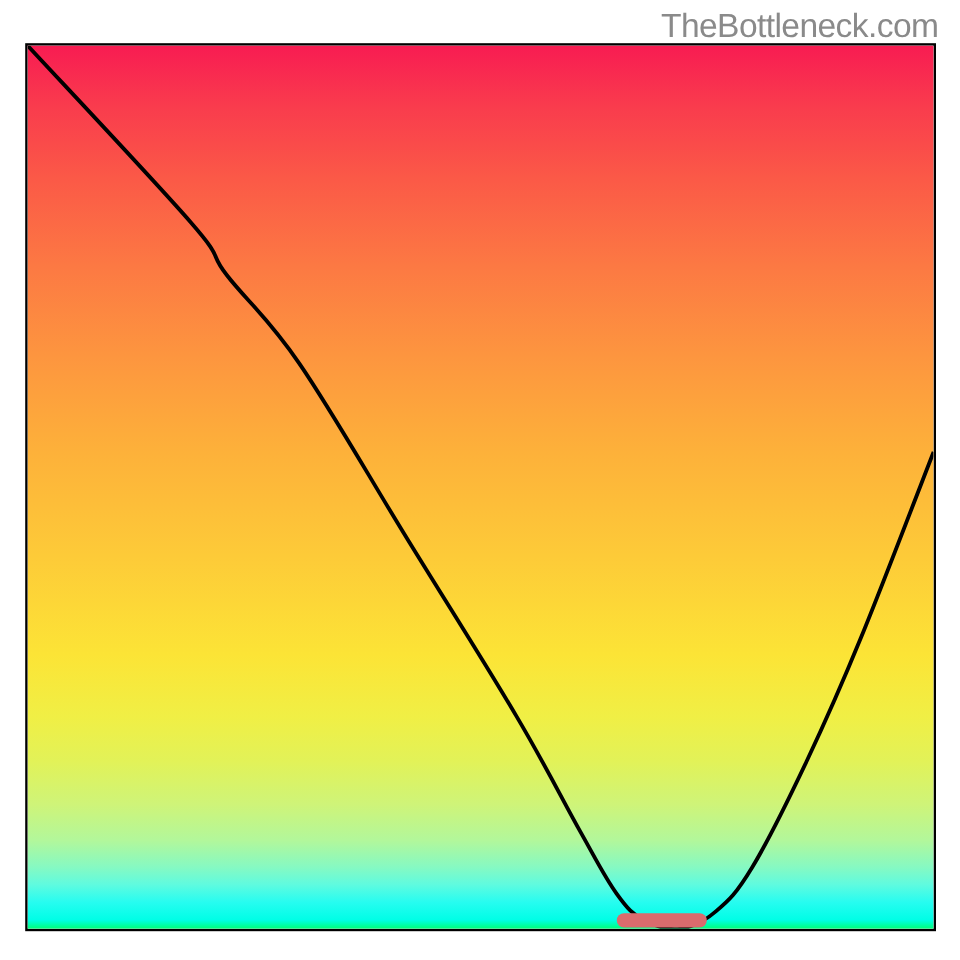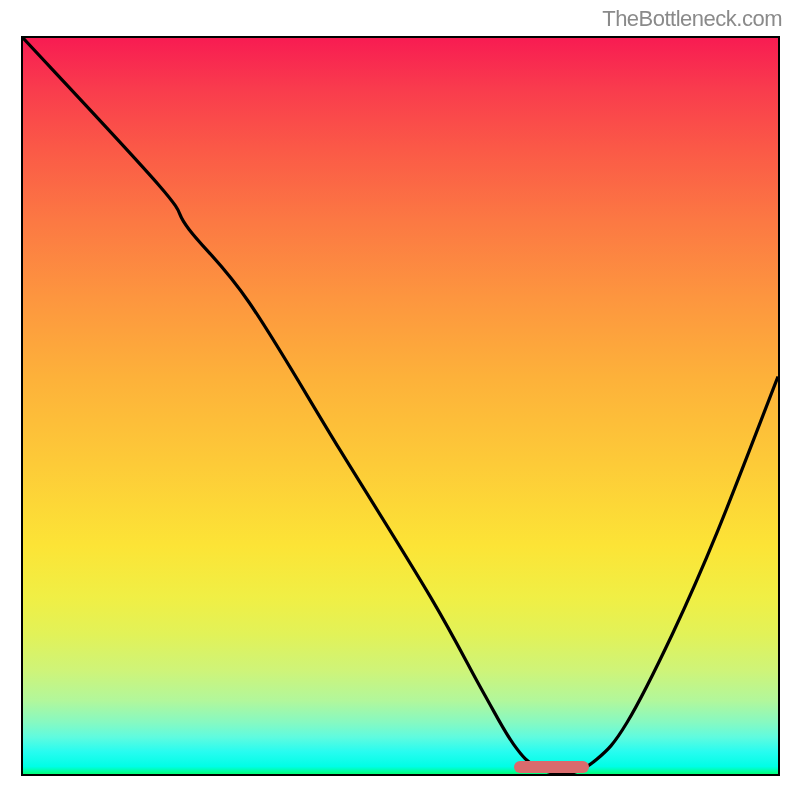--- a/index.html
+++ b/index.html
@@ -8,21 +8,21 @@
     background: #ffffff;
     width: 800px;
     height: 800px;
     position: relative;
     font-family: Arial, sans-serif;
   }
   .watermark {
     position: absolute;
     top: 6px;
     right: 18px;
-    font-size: 22px;
+    font-size: 28px;
     font-weight: 500;
     color: #8a8a8a;
     letter-spacing: -0.5px;
     z-index: 10;
   }
   .chart-frame {
     position: absolute;
     left: 21px;
     top: 36px;
     width: 759px;

